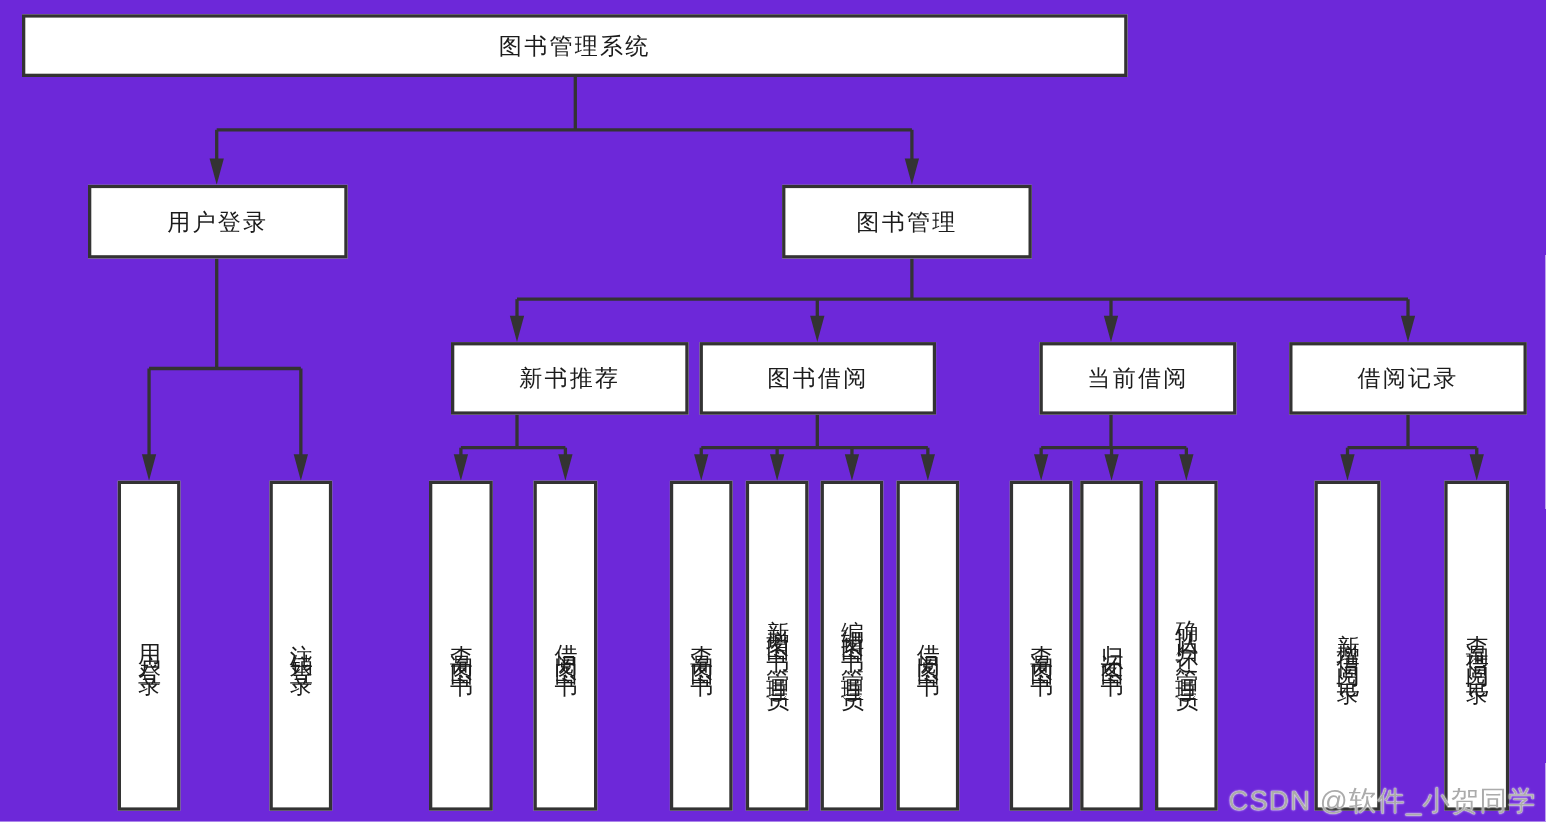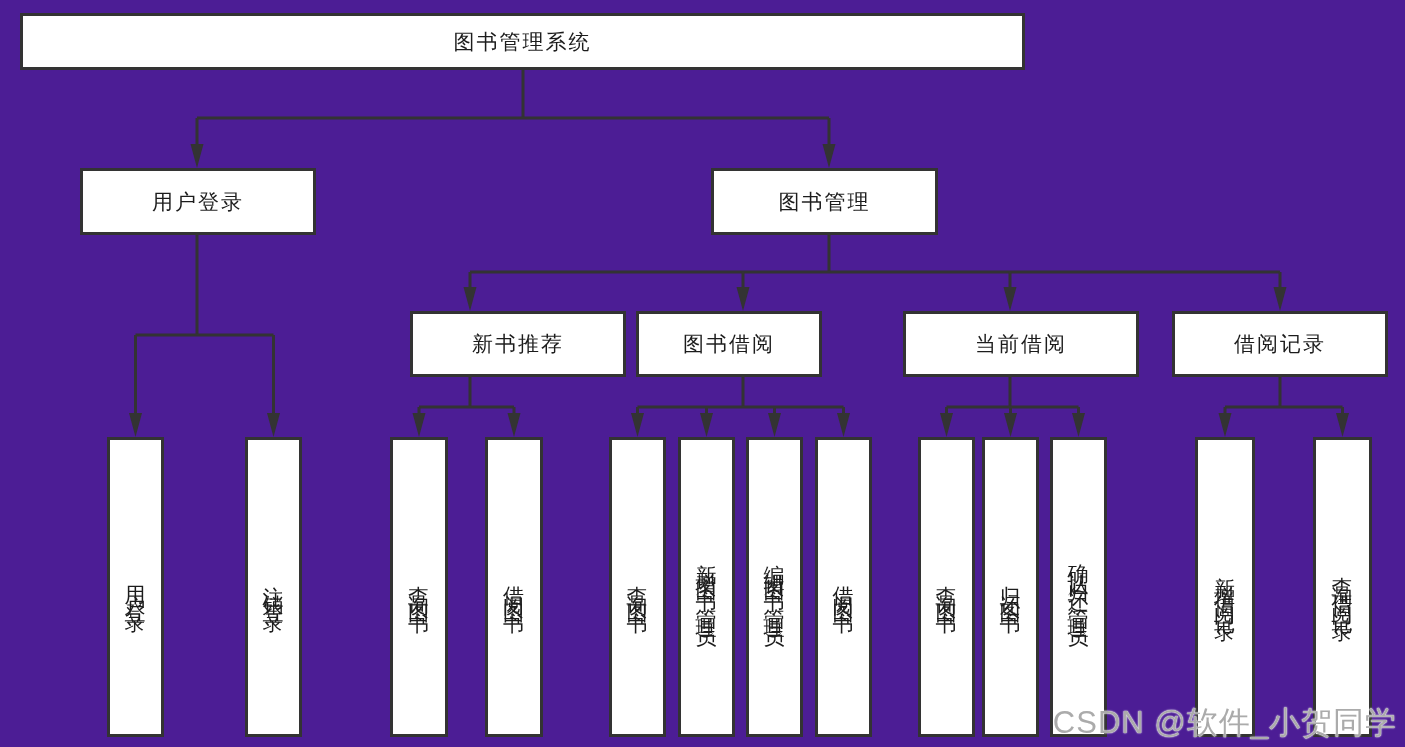--- a/index.html
+++ b/index.html
@@ -1,19 +1,19 @@
 <!DOCTYPE html>
 <html><head>
 <meta charset="utf-8">
 <style>
   html,body{margin:0;padding:0;background:#fff;}
   .canvas{
     position:relative;
     width:1405px;height:747px;
-    background:#4c1d95;
+    background:#6d28d9;
     font-family:"Liberation Sans","DejaVu Sans",sans-serif;
     overflow:hidden;
   }
   .connector-layer{
     position:absolute;left:0;top:0;width:1405px;height:747px;
     pointer-events:none;
   }
   .node{
     position:absolute;
     box-sizing:border-box;
@@ -32,21 +32,21 @@
     writing-mode:vertical-rl;
     text-orientation:mixed;
     font-size:21px;
     letter-spacing:9px;
     line-height:1;
     top:437px;height:300px;
   }
   .watermark{
     position:absolute;
     right:8px;bottom:3px;
-    font-size:31px;
+    font-size:25px;
     color:#ababab;
     letter-spacing:1px;
     text-shadow:0 0 2px #ffffff,0 0 1px #ffffff;
     white-space:nowrap;
   }
 </style>
 </head>
 <body>
 
 <div class="canvas">
@@ -119,22 +119,22 @@
       <polygon points="1336,413 1349,413 1342.5,437"></polygon>
     </g>
   </svg>
 
   <div class="node h-node" style="left:20px;top:13px;width:1005px;height:57px;">图书管理系统</div>
 
   <div class="node h-node" style="left:80px;top:168px;width:236px;height:67px;">用户登录</div>
   <div class="node h-node" style="left:711px;top:168px;width:227px;height:67px;">图书管理</div>
 
   <div class="node h-node" style="left:362px;top:311px;width:216px;height:66px;margin-left:48px;">新书推荐</div>
-  <div class="node h-node" style="left:636px;top:311px;width:186px;height:66px;font-family:Liberation Serif, serif;">图书借阅</div>
-  <div class="node h-node" style="left:903px;top:311px;width:236px;height:66px;">当前借阅</div>
+  <div class="node h-node" style="left:636px;top:311px;width:215px;height:66px;font-family:Liberation Serif, serif;">图书借阅</div>
+  <div class="node h-node" style="left:945px;top:311px;width:179px;height:66px;">当前借阅</div>
   <div class="node h-node" style="left:1172px;top:311px;width:216px;height:66px;">借阅记录</div>
 
   <div class="node v-node" style="left:107px;width:57px;">用户登录</div>
   <div class="node v-node" style="left:245px;width:57px;">注销登录</div>
 
   <div class="node v-node" style="left:390px;width:58px;">查询图书</div>
   <div class="node v-node" style="left:485px;width:58px;">借阅图书</div>
 
   <div class="node v-node" style="left:609px;width:57px;">查询图书</div>
   <div class="node v-node" style="left:678px;width:57px;">新增图书（管理员）</div>

